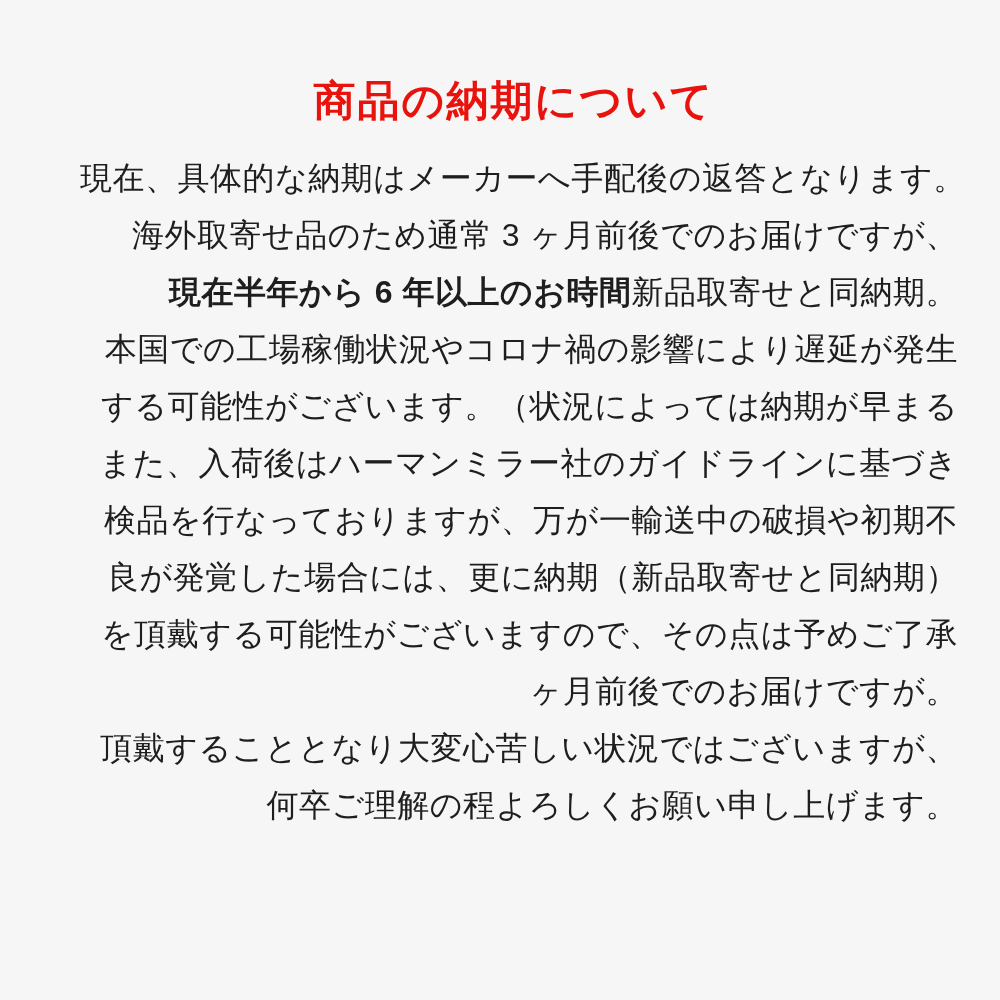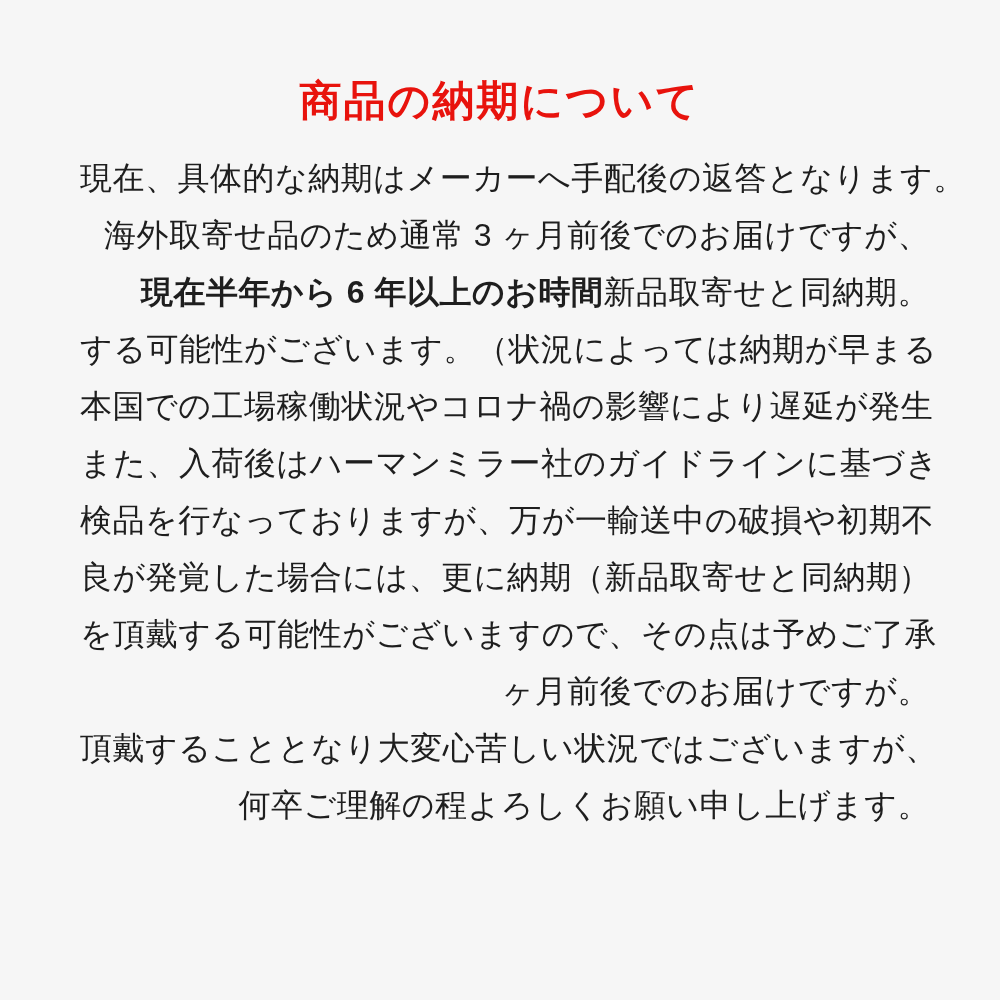--- a/index.html
+++ b/index.html
@@ -11,21 +11,21 @@
     height: 1000px;
     background: #f6f6f6;
     font-family: "Liberation Sans", "DejaVu Sans", sans-serif;
     color: #1e1e1e;
     overflow: hidden;
   }
   .notice {
     box-sizing: border-box;
     width: 1000px;
     height: 1000px;
-    padding: 76px 70px 0 80px;
+    padding: 76px 42px 0 80px;
   }
   .notice-title {
     text-align: center;
     font-size: 42px;
     line-height: 50px;
     font-weight: 700;
     color: #e8130d;
     letter-spacing: 2px;
     margin: 0 0 0 -10px; 
   }
@@ -46,22 +46,22 @@
 </head>
 <body>
 
 <div class="notice">
   <h1 class="notice-title">商品の納期について</h1>
 
   <div class="notice-body">
     <div class="notice-line">現在、具体的な納期はメーカーへ手配後の返答となります。</div>
     <div class="notice-line">海外取寄せ品のため通常 3 ヶ月前後でのお届けですが、</div>
     <div class="notice-line"><span class="bold-segment">現在半年から 6 年以上のお時間</span><span>新品取寄せと同納期。</span></div>
+    <div class="notice-line">本国での工場稼働状況やコロナ禍の影響により遅延が発生</div>
     <div class="notice-line">する可能性がございます。（状況によっては納期が早まる</div>
-    <div class="notice-line">本国での工場稼働状況やコロナ禍の影響により遅延が発生</div>
     <div class="notice-line">また、入荷後はハーマンミラー社のガイドラインに基づき</div>
     <div class="notice-line">検品を行なっておりますが、万が一輸送中の破損や初期不</div>
     <div class="notice-line">良が発覚した場合には、更に納期（新品取寄せと同納期）</div>
     <div class="notice-line">を頂戴する可能性がございますので、その点は予めご了承</div>
     <div class="notice-line">ヶ月前後でのお届けですが。</div>
     <div class="notice-line">頂戴することとなり大変心苦しい状況ではございますが、</div>
     <div class="notice-line">何卒ご理解の程よろしくお願い申し上げます。</div>
   </div>
 </div>
 

